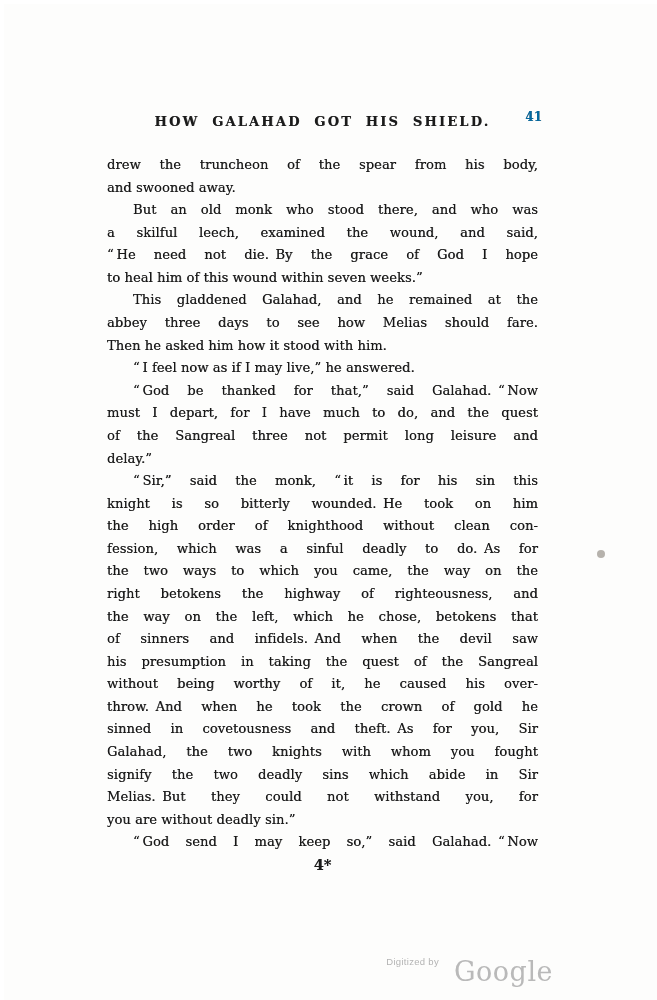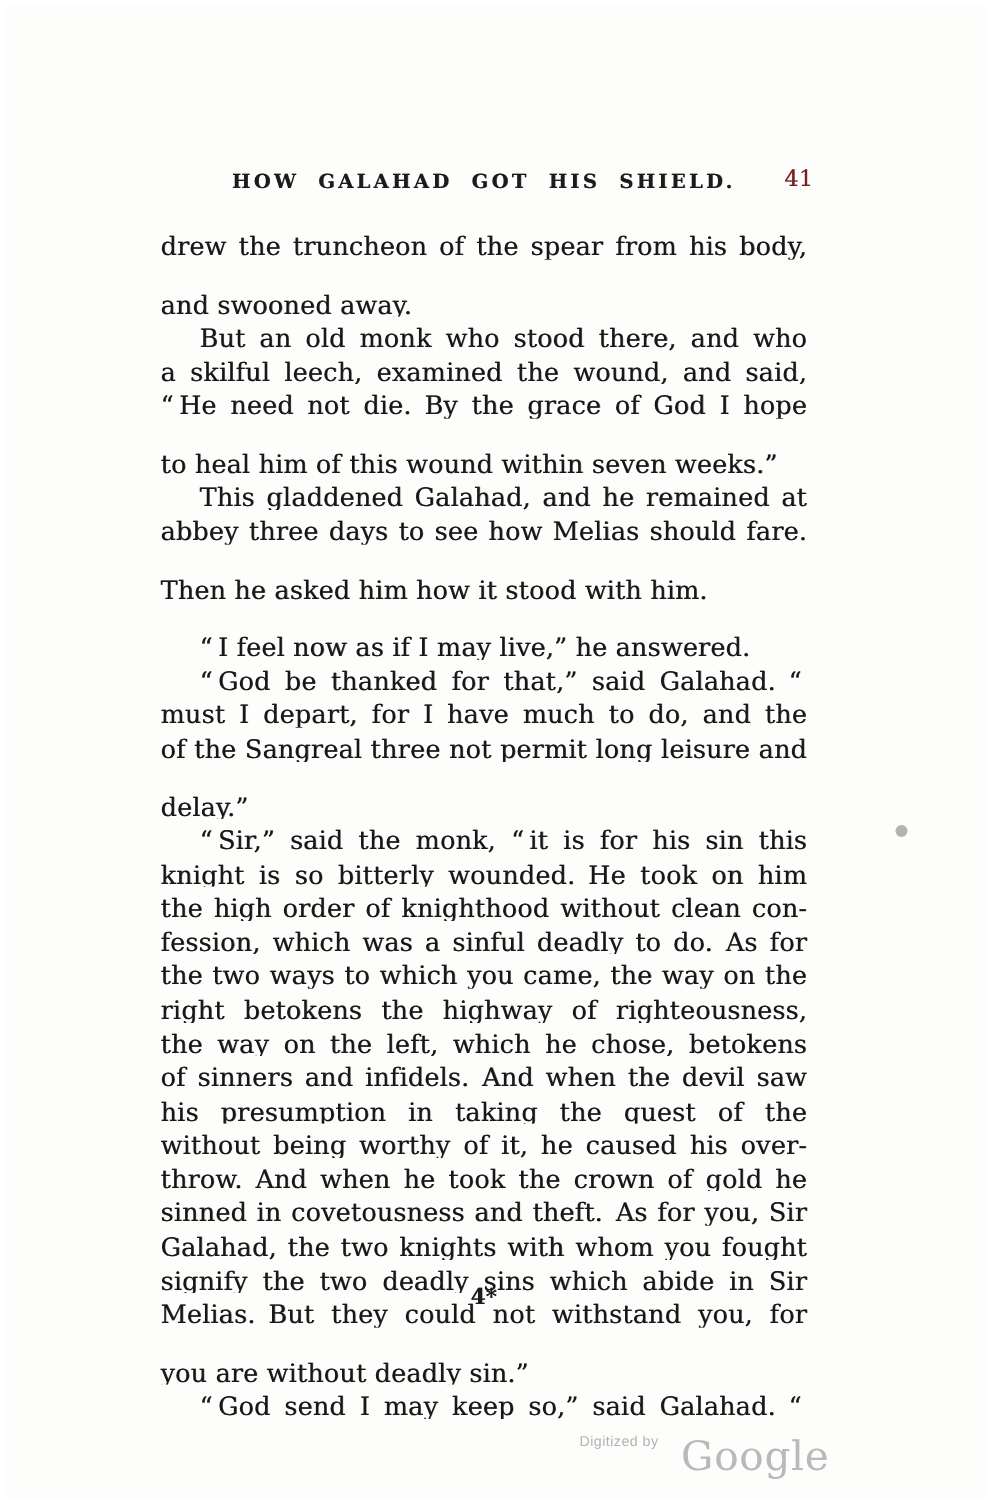--- a/index.html
+++ b/index.html
@@ -22,43 +22,43 @@
   .header-title {
     position: absolute; left: 0; right: 0; top: 2px;
     text-align: center;
     font-size: 13px; font-weight: bold;
     letter-spacing: 2.2px; word-spacing: 6px;
     color: #1b1b1b;
     text-shadow: 0.3px 0 0 rgba(20,20,20,0.6);
   }
   .page-number {
     position: absolute; right: 0; top: -2px;
-    font-size: 15px; font-weight: normal;
-    color: #7f1d1d;
+    font-size: 12px; font-weight: bold;
+    color: #0369a1;
     text-shadow: 0.3px 0 0 rgba(20,20,20,0.6);
   }
   
   .text-block {
     position: absolute;
     top: 142px; left: 95px; width: 447px;
   }
   .line {
-    font-size: 17px;
+    font-size: 13px;
     line-height: 22.58px;
     height: 22.58px;
     color: #171717;
     text-align: justify;
     text-align-last: justify;
     letter-spacing: 0.1px;
     text-shadow: 0.35px 0 0 rgba(23,23,23,0.65);
     overflow: hidden;
     white-space: pre-wrap;
   }
   .line.indent { text-indent: 26px; }
-  .line.no-justify { text-align: center; text-align-last: left; margin-top: 16px; }
+  .line.no-justify { text-align: center; text-align-last: left; }
   
   .sig {
     position: absolute;
     top: 848px; left: 95px; width: 447px;
     text-align: center;
     font-size: 14.5px; font-weight: bold;
     color: #1b1b1b;
     text-shadow: 0.3px 0 0 rgba(20,20,20,0.6);
   }
   

